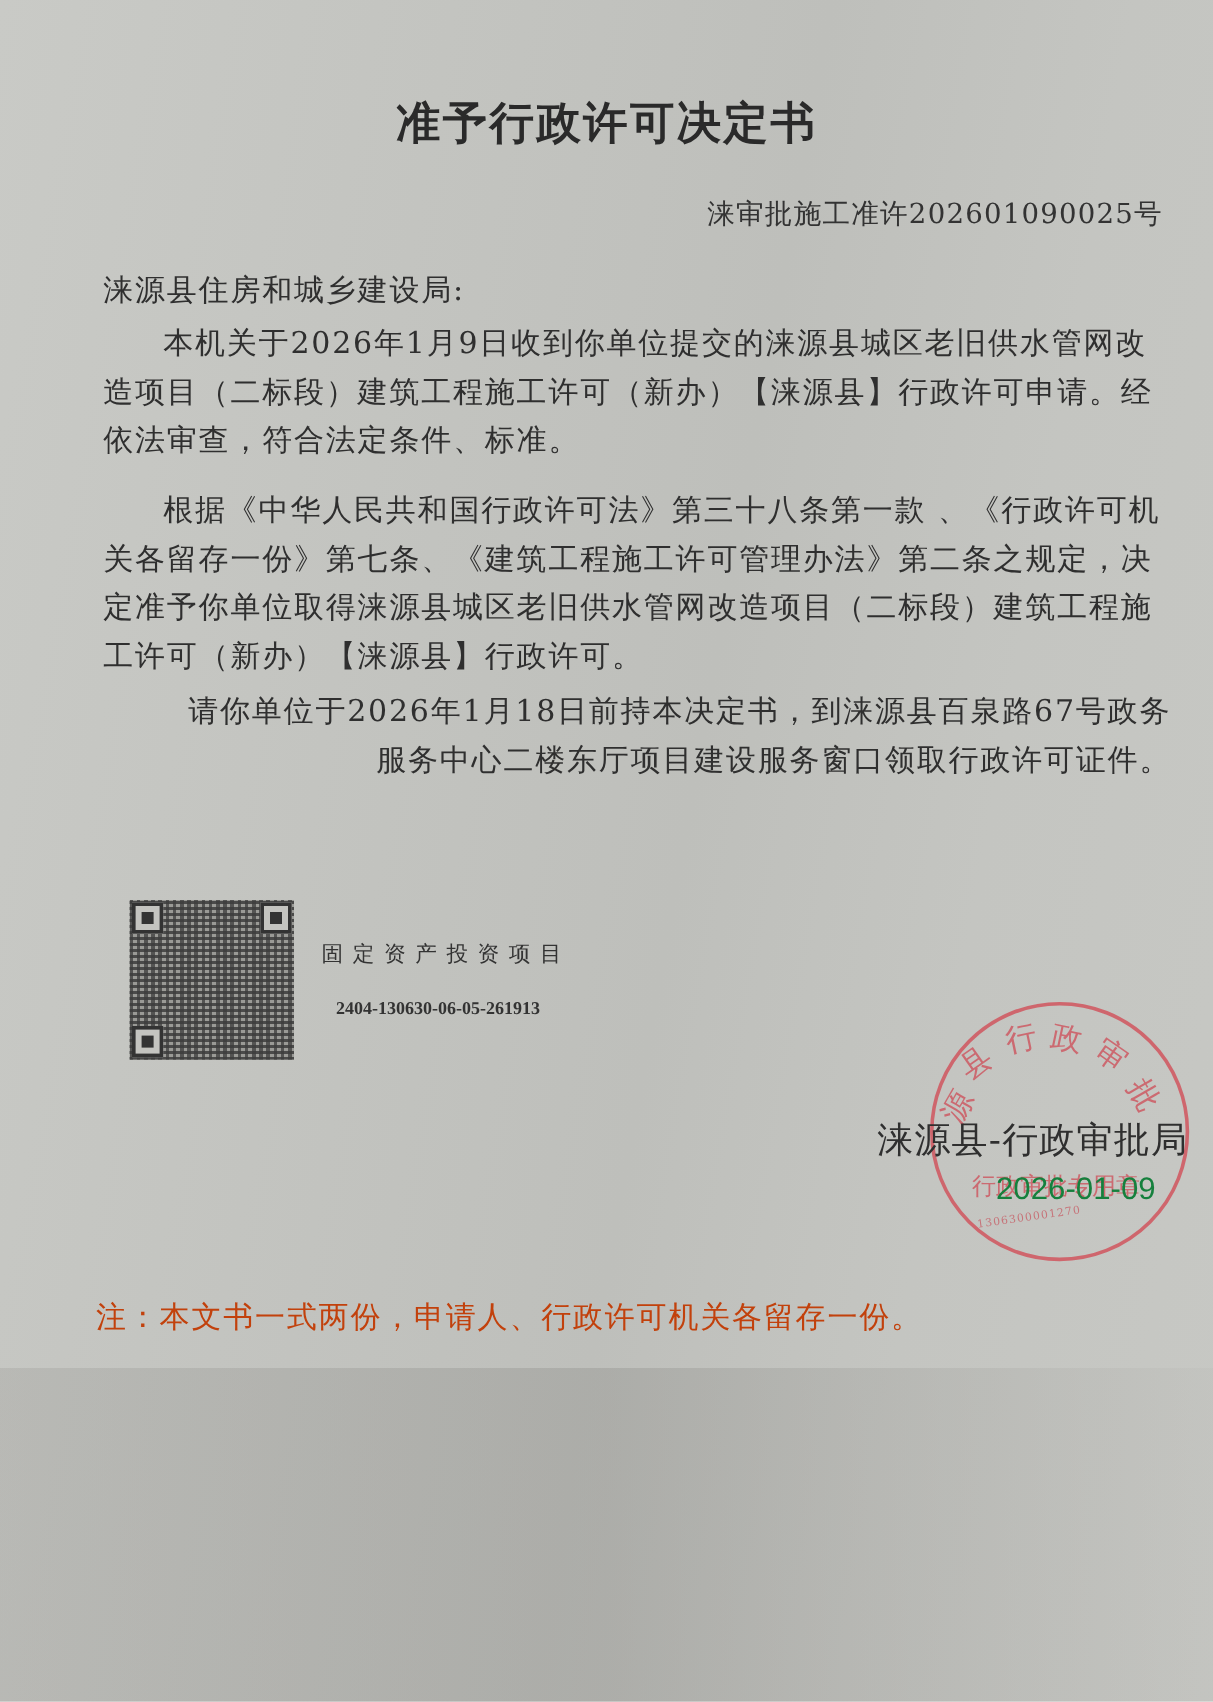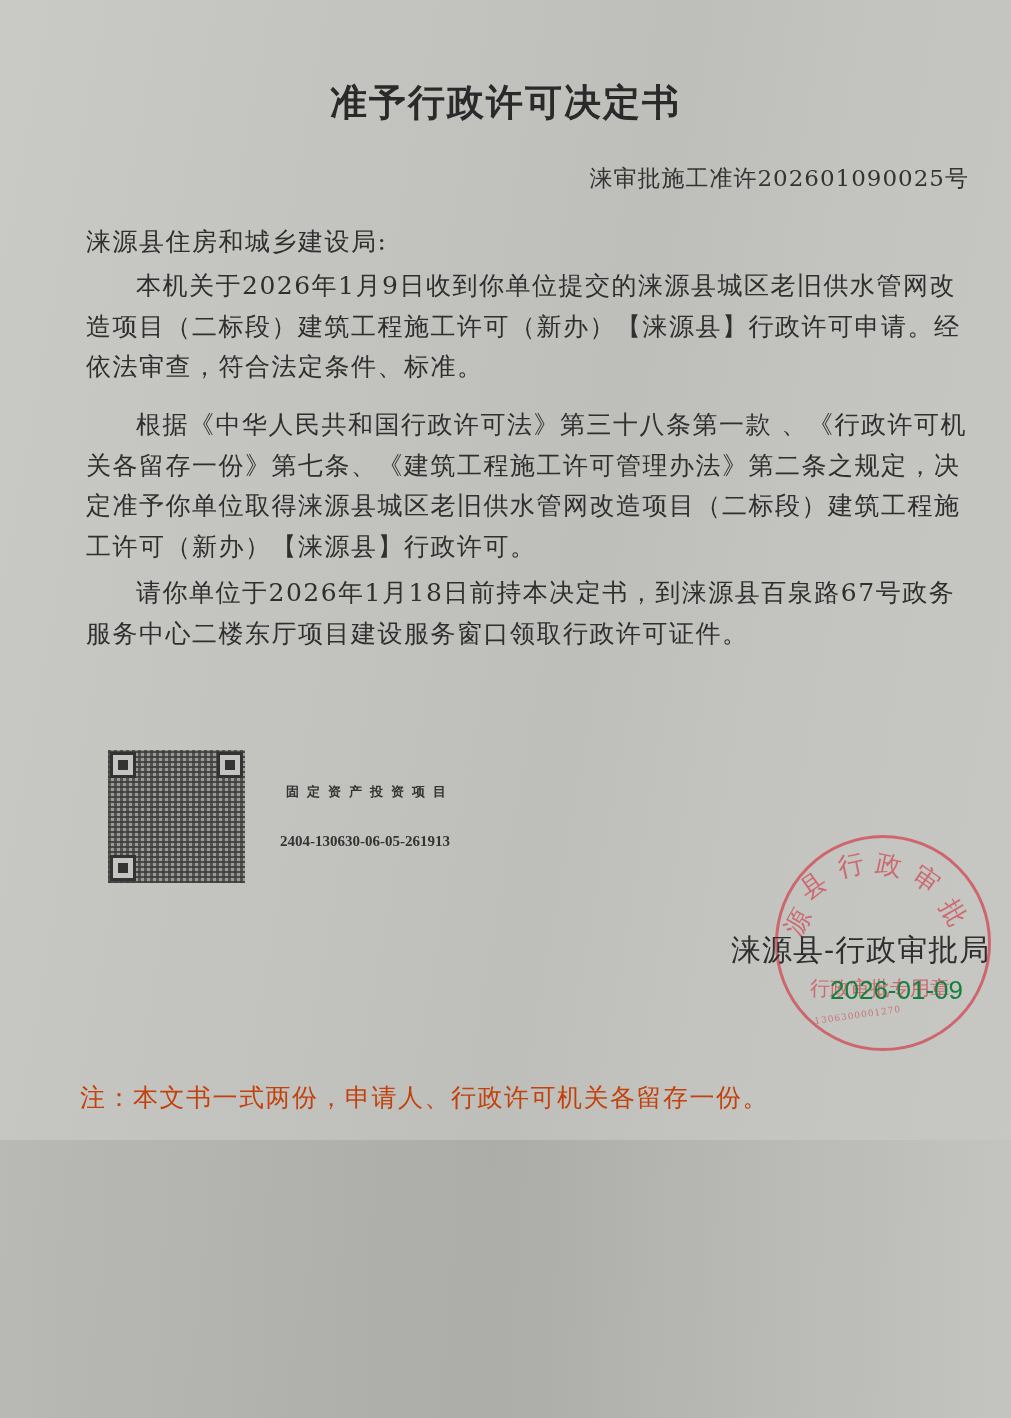--- a/index.html
+++ b/index.html
@@ -21,32 +21,32 @@
   }
   .doc-number {
     position:absolute; top:163px; right:42px; font-size:23px; color:#333;
     letter-spacing:1px;
   }
   .body-text { position:absolute; left:86px; width:890px; font-size:25px; line-height:40.5px; color:#2f2f2f; letter-spacing:1.5px; }
   .addressee { top:222px; }
   .para { text-indent:2em; margin:0; }
   .p1 { position:absolute; top:266px; left:86px; width:880px; }
   .p2 { position:absolute; top:405px; left:86px; width:890px; }
-  .p3 { position:absolute; top:573px; left:86px; width:890px; }
+  .p3 { position:absolute; top:573px; left:86px; width:890px;text-align:right; }
   .qr {
     position:absolute; left:108px; top:750px; width:137px; height:133px;
     background:
       repeating-linear-gradient(0deg, rgba(60,60,60,0.85) 0 2px, transparent 2px 5px),
       repeating-linear-gradient(90deg, rgba(60,60,60,0.75) 0 3px, transparent 3px 6px),
       #9a9a96;
   }
   .qr .finder { position:absolute; width:20px; height:20px; border:3px solid #333; background:#c4c4c0; }
   .qr .finder::after { content:""; position:absolute; left:5px; top:5px; width:10px; height:10px; background:#333; }
   .project-label {
-    position:absolute; left:286px; top:783px; font-size:13px; font-weight:bold;
+    position:absolute; left:268px; top:783px; font-size:18px; font-weight:normal;
     letter-spacing:8px; color:#333;
   }
   .project-code {
     position:absolute; left:280px; top:833px; font-size:15px; font-weight:bold; color:#333;
     font-family: "Liberation Serif", serif;
   }
   .seal {
     position:absolute; left:775px; top:835px; width:210px; height:210px;
     border:3px solid rgba(210,70,80,0.75); border-radius:50%;
   }

